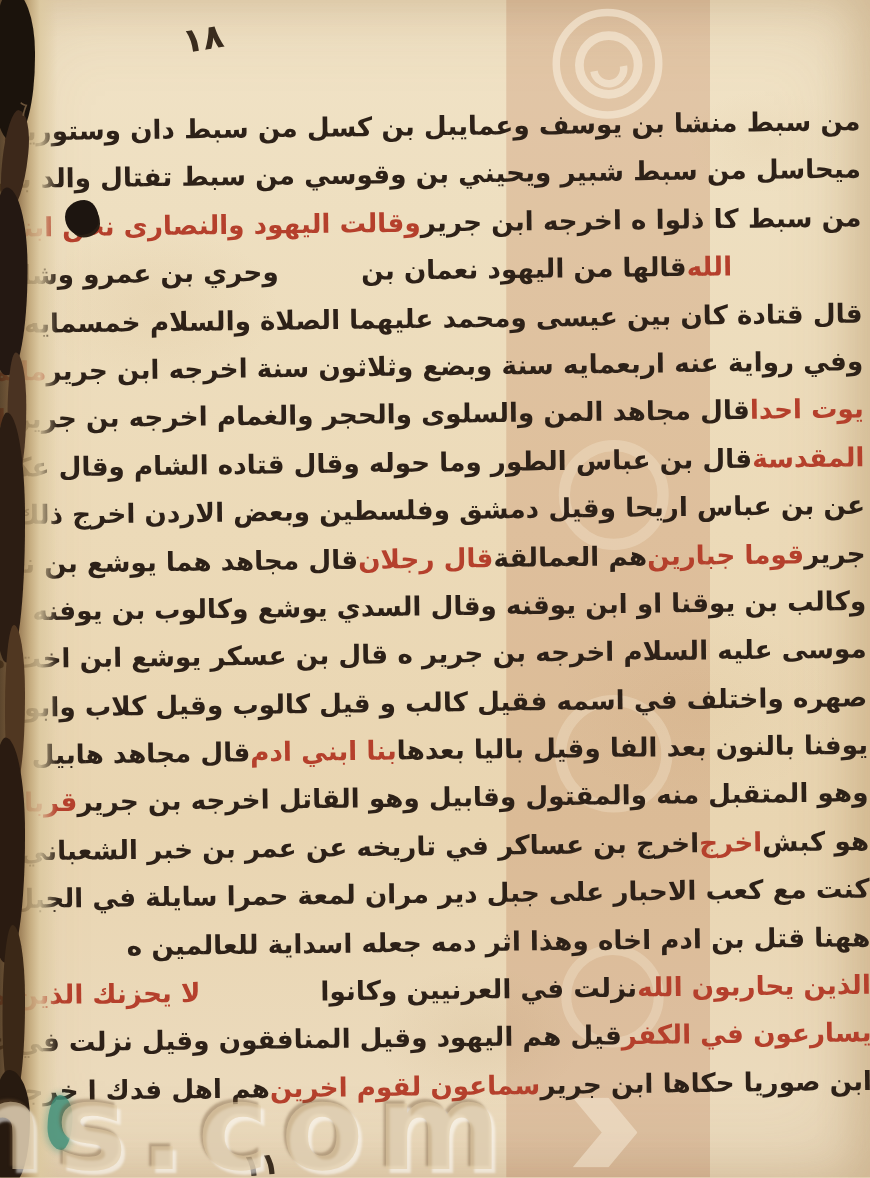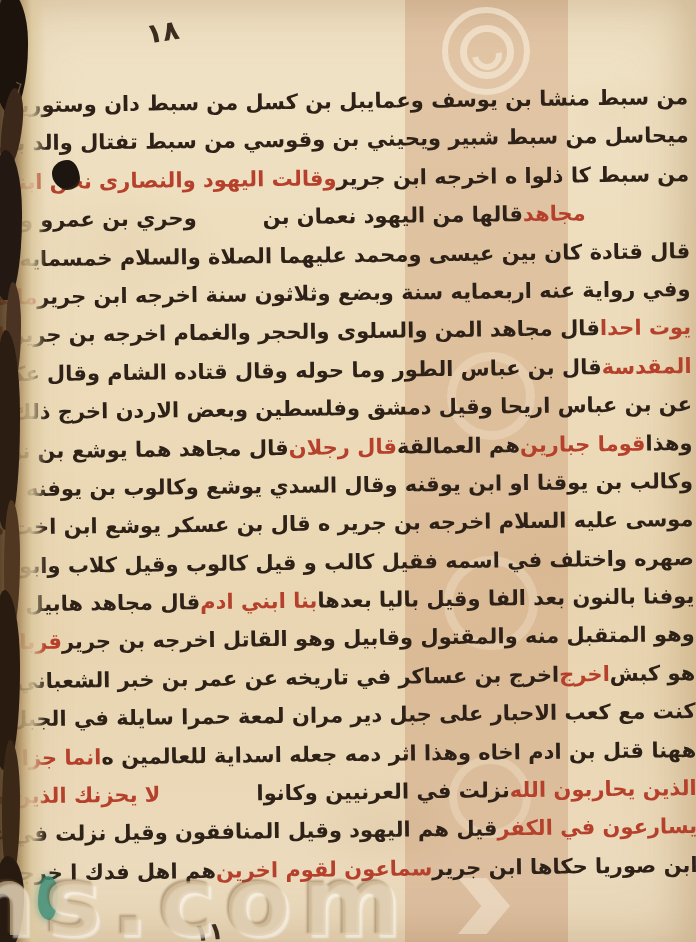--- a/index.html
+++ b/index.html
@@ -124,21 +124,21 @@
       <span class="seg ">من سبط منشا بن يوسف وعمايبل بن كسل من سبط دان وستورين</span>
     </div>
     <div class="line">
       <span class="seg ">ميحاسل من سبط شبير ويحيني بن وقوسي من سبط تفتال والد بن موجا</span>
     </div>
     <div class="line">
       <span class="seg ">من سبط كا ذلوا ه اخرجه ابن جرير</span>
       <span class="seg rubric">وقالت اليهود والنصارى نحن ابنا</span>
     </div>
     <div class="line indented">
-      <span class="seg rubric">مجاهد</span>
+      <span class="seg rubric">الله</span>
       <span class="seg ">قالها من اليهود نعمان بن</span>
       <span class="half-gap"></span>
       <span class="seg ">وحري بن عمرو وشاس بن عدي</span>
     </div>
     <div class="line">
       <span class="seg ">قال قتادة كان بين عيسى ومحمد عليهما الصلاة والسلام خمسمايه وستون سنة</span>
     </div>
     <div class="line">
       <span class="seg ">وفي رواية عنه اربعمايه سنة وبضع وثلاثون سنة اخرجه ابن جرير</span>
       <span class="seg rubric">مالم</span>
@@ -149,21 +149,21 @@
       <span class="seg rubric">الارض</span>
     </div>
     <div class="line">
       <span class="seg rubric">المقدسة</span>
       <span class="seg ">قال بن عباس الطور وما حوله وقال قتاده الشام وقال عكرمة</span>
     </div>
     <div class="line">
       <span class="seg ">عن بن عباس اريحا وقيل دمشق وفلسطين وبعض الاردن اخرج ذلك بن</span>
     </div>
     <div class="line">
-      <span class="seg ">وهذا</span>
+      <span class="seg ">جرير</span>
       <span class="seg rubric">قوما جبارين</span>
       <span class="seg ">هم العمالقة</span>
       <span class="seg rubric">قال رجلان</span>
       <span class="seg ">قال مجاهد هما يوشع بن نون</span>
     </div>
     <div class="line">
       <span class="seg ">وكالب بن يوقنا او ابن يوقنه وقال السدي يوشع وكالوب بن يوفنه ختن</span>
     </div>
     <div class="line">
       <span class="seg ">موسى عليه السلام اخرجه بن جرير ه قال بن عسكر يوشع ابن اخت موسى وكالب</span>
@@ -183,21 +183,20 @@
     <div class="line">
       <span class="seg ">هو كبش</span>
       <span class="seg rubric">اخرج</span>
       <span class="seg ">اخرج بن عساكر في تاريخه عن عمر بن خبر الشعباني قال</span>
     </div>
     <div class="line">
       <span class="seg ">كنت مع كعب الاحبار على جبل دير مران لمعة حمرا سايلة في الجبل فقال</span>
     </div>
     <div class="line">
       <span class="seg ">ههنا قتل بن ادم اخاه وهذا اثر دمه جعله اسداية للعالمين ه</span>
-      <span class="seg rubric">انما جزا</span>
     </div>
     <div class="line">
       <span class="seg rubric">الذين يحاربون الله</span>
       <span class="seg ">نزلت في العرنيين وكانوا</span>
       <span class="big-gap"></span>
       <span class="seg rubric">لا يحزنك الذين ه</span>
     </div>
     <div class="line">
       <span class="seg rubric">يسارعون في الكفر</span>
       <span class="seg ">قيل هم اليهود وقيل المنافقون وقيل نزلت في عبد الله</span>

